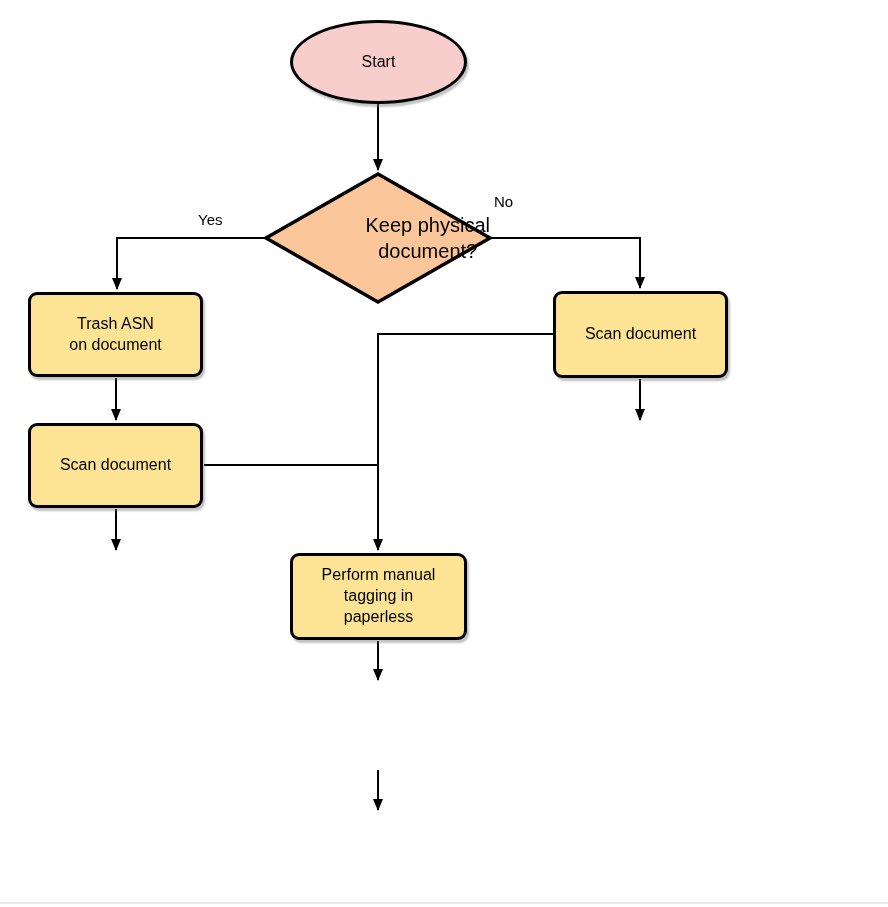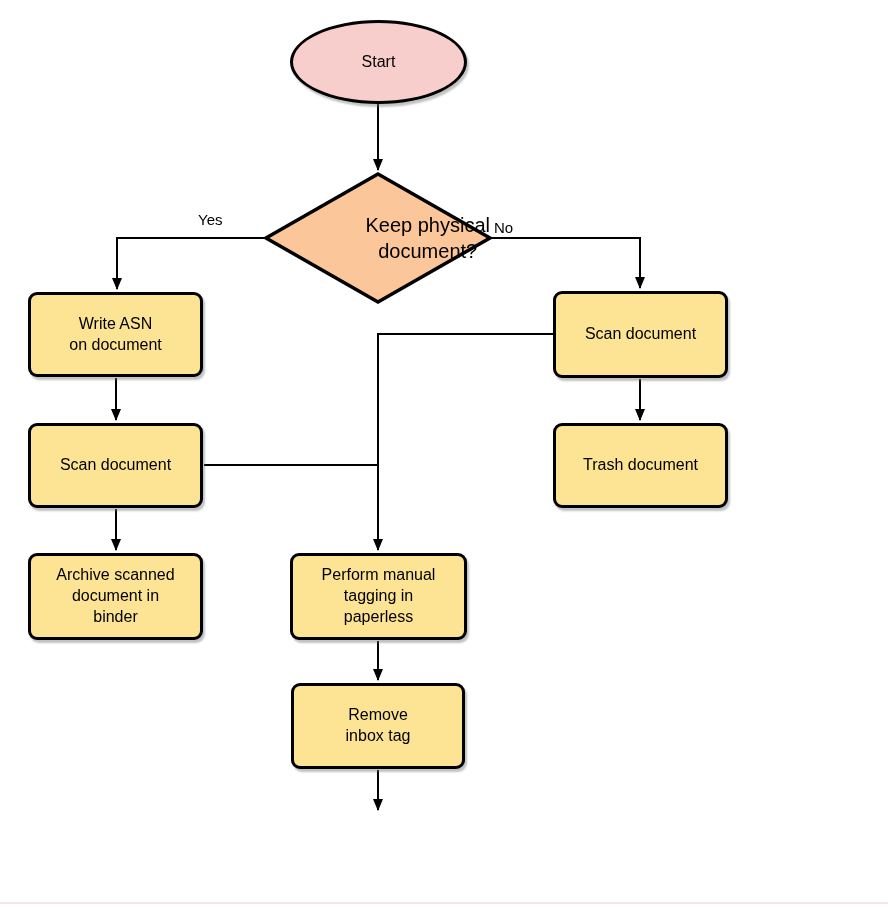--- a/index.html
+++ b/index.html
@@ -114,39 +114,33 @@
 
     <path d="M378,770 L378,810" fill="none" stroke="#000000" stroke-width="2" marker-end="url(#arrow)"></path>
   </svg>
 
   <div class="node terminal" style="left:290px; top:20px; width:177px; height:84px;"><span>Start</span></div>
 
   <div class="decision-label" style="left:266px; top:174px; width:224px; height:128px;"><span>Keep physical
 document?</span></div>
 
   <div class="edge-label" style="left:198px; top:211px; width:50px;">Yes</div>
-  <div class="edge-label" style="left:494px; top:219px; width:46px;">No</div>
+  <div class="edge-label" style="left:494px; top:193px; width:46px;">No</div>
 
-  <div class="node process" style="left:28px; top:292px; width:175px; height:85px;"><span>Write ASN
+  <div class="node process" style="left:28px; top:292px; width:175px; height:85px;"><span>Trash ASN
 on document</span></div>
 
   <div class="node process" style="left:28px; top:423px; width:175px; height:85px;"><span>Scan document</span></div>
 
-  <div class="node process" style="left:28px; top:553px; width:175px; height:87px;"><span>Archive scanned
-document in
-binder</span></div>
 
   <div class="node process" style="left:553px; top:291px; width:175px; height:87px;"><span>Scan document</span></div>
 
-  <div class="node process" style="left:553px; top:423px; width:175px; height:85px;"><span>Trash document</span></div>
 
   <div class="node process" style="left:290px; top:553px; width:177px; height:87px;"><span>Perform manual
 tagging in
 paperless</span></div>
 
 
-  <div class="node process" style="left:291px; top:683px; width:174px; height:86px;"><span>Remove
-inbox tag</span></div>
 
 
   <div class="bottom-edge"></div>
 
 </div>
 
 </body></html>

